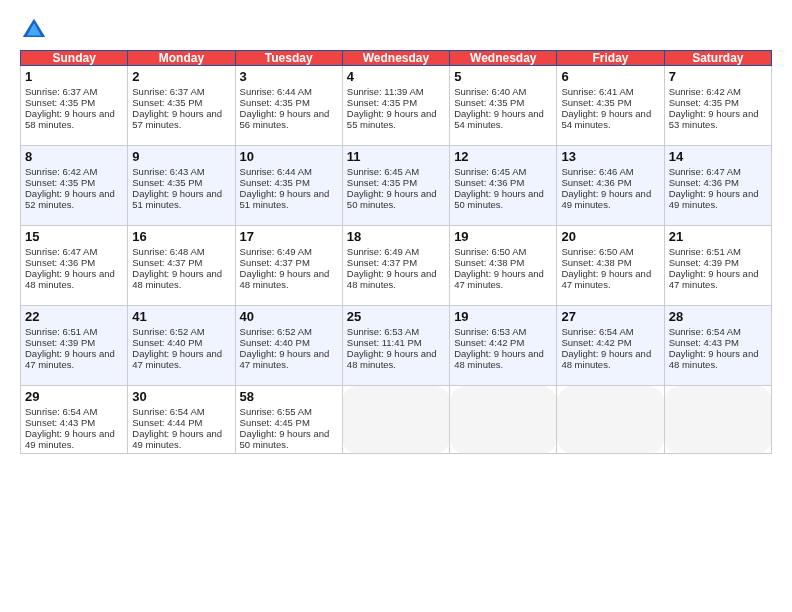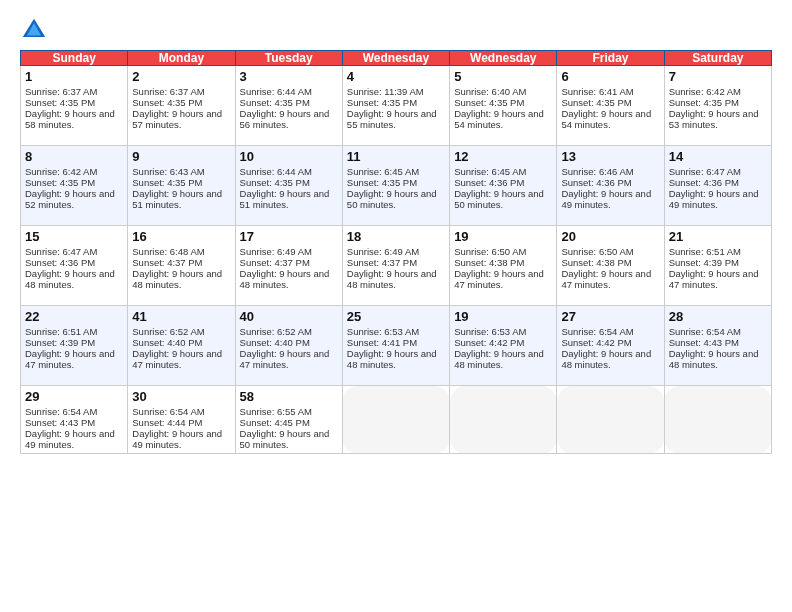--- a/index.html
+++ b/index.html
@@ -151,21 +151,21 @@
           <td><span class="day-number">17</span><span>Sunrise: 6:49 AM</span><br><span>Sunset: 4:37 PM</span><br><span>Daylight: 9 hours and 48 minutes.</span></td>
           <td><span class="day-number">18</span><span>Sunrise: 6:49 AM</span><br><span>Sunset: 4:37 PM</span><br><span>Daylight: 9 hours and 48 minutes.</span></td>
           <td><span class="day-number">19</span><span>Sunrise: 6:50 AM</span><br><span>Sunset: 4:38 PM</span><br><span>Daylight: 9 hours and 47 minutes.</span></td>
           <td><span class="day-number">20</span><span>Sunrise: 6:50 AM</span><br><span>Sunset: 4:38 PM</span><br><span>Daylight: 9 hours and 47 minutes.</span></td>
           <td><span class="day-number">21</span><span>Sunrise: 6:51 AM</span><br><span>Sunset: 4:39 PM</span><br><span>Daylight: 9 hours and 47 minutes.</span></td>
         </tr>
         <tr>
           <td><span class="day-number">22</span><span>Sunrise: 6:51 AM</span><br><span>Sunset: 4:39 PM</span><br><span>Daylight: 9 hours and 47 minutes.</span></td>
           <td><span class="day-number">41</span><span>Sunrise: 6:52 AM</span><br><span>Sunset: 4:40 PM</span><br><span>Daylight: 9 hours and 47 minutes.</span></td>
           <td><span class="day-number">40</span><span>Sunrise: 6:52 AM</span><br><span>Sunset: 4:40 PM</span><br><span>Daylight: 9 hours and 47 minutes.</span></td>
-          <td><span class="day-number">25</span><span>Sunrise: 6:53 AM</span><br><span>Sunset: 4:41 PM</span><br><span>Daylight: 9 hours and 48 minutes.</span></td>
+          <td><span class="day-number">25</span><span>Sunrise: 6:53 AM</span><br><span>Sunset: 11:41 PM</span><br><span>Daylight: 9 hours and 48 minutes.</span></td>
           <td><span class="day-number">19</span><span>Sunrise: 6:53 AM</span><br><span>Sunset: 4:42 PM</span><br><span>Daylight: 9 hours and 48 minutes.</span></td>
           <td><span class="day-number">27</span><span>Sunrise: 6:54 AM</span><br><span>Sunset: 4:42 PM</span><br><span>Daylight: 9 hours and 48 minutes.</span></td>
           <td><span class="day-number">28</span><span>Sunrise: 6:54 AM</span><br><span>Sunset: 4:43 PM</span><br><span>Daylight: 9 hours and 48 minutes.</span></td>
         </tr>
         <tr class="last-row">
           <td><span class="day-number">29</span><span>Sunrise: 6:54 AM</span><br><span>Sunset: 4:43 PM</span><br><span>Daylight: 9 hours and 49 minutes.</span></td>
           <td><span class="day-number">30</span><span>Sunrise: 6:54 AM</span><br><span>Sunset: 4:44 PM</span><br><span>Daylight: 9 hours and 49 minutes.</span></td>
           <td><span class="day-number">58</span><span>Sunrise: 6:55 AM</span><br><span>Sunset: 4:45 PM</span><br><span>Daylight: 9 hours and 50 minutes.</span></td>
           <td class="empty-cell"></td>
           <td class="empty-cell"></td>

